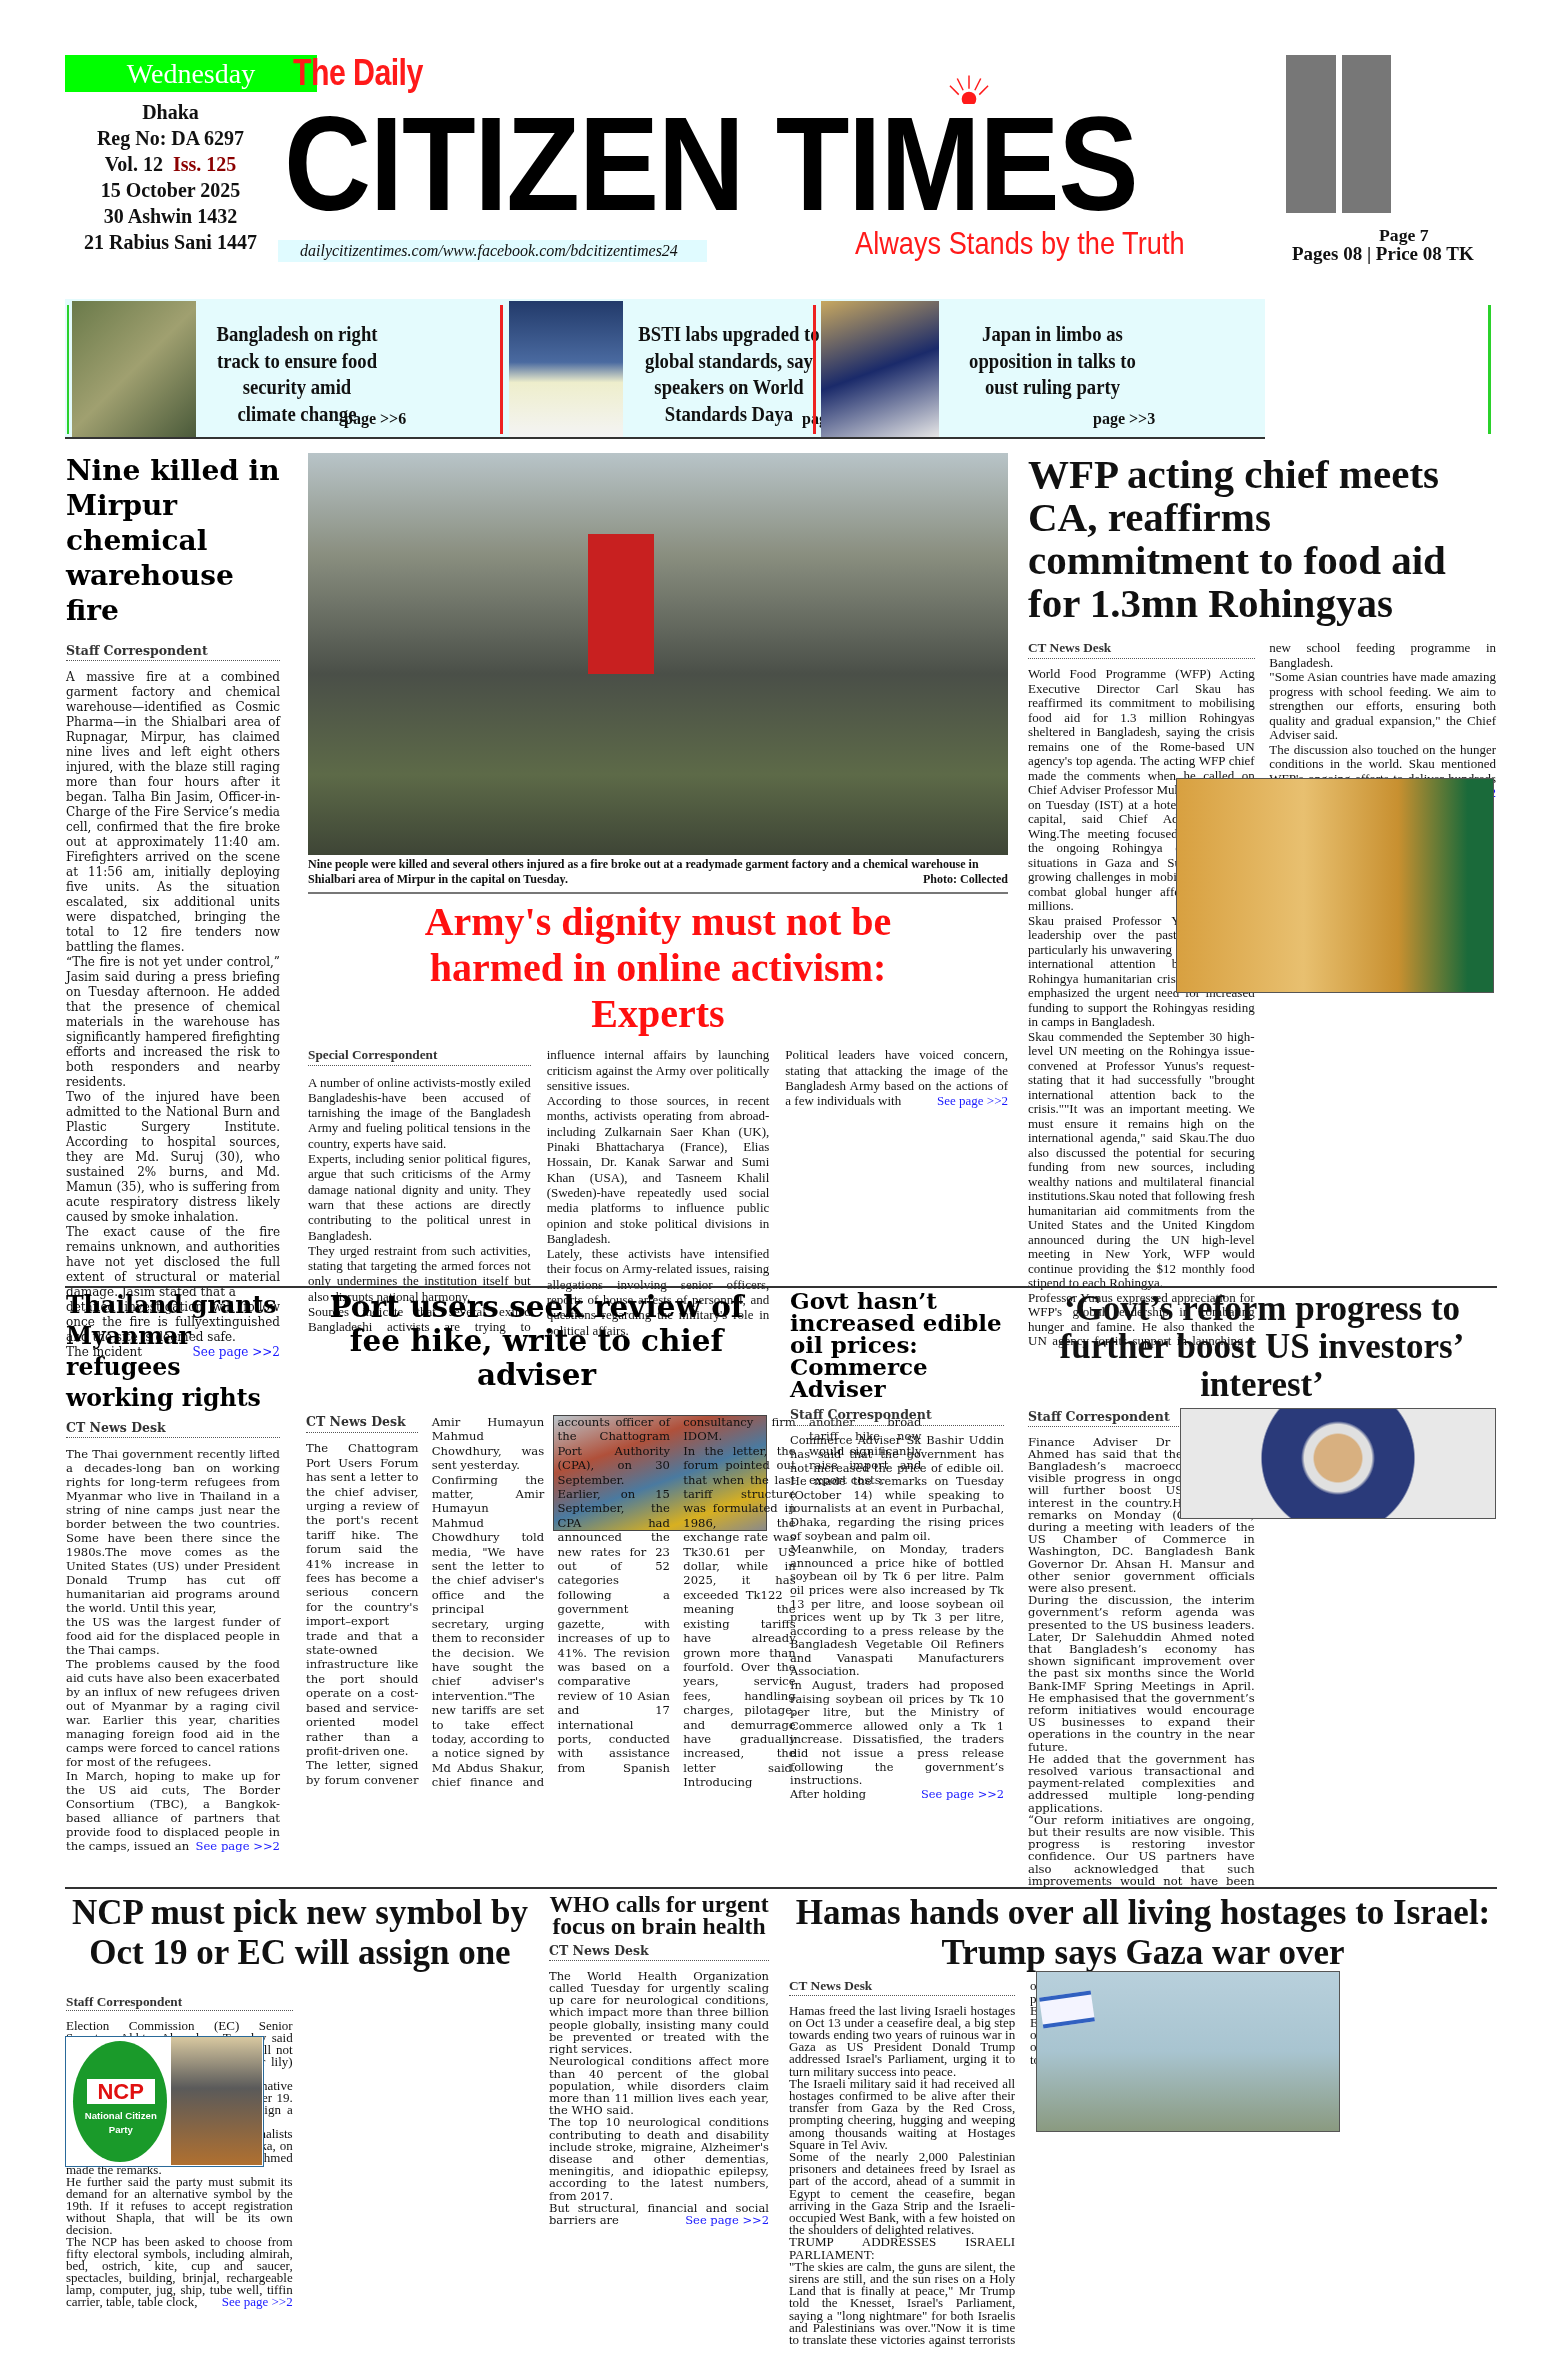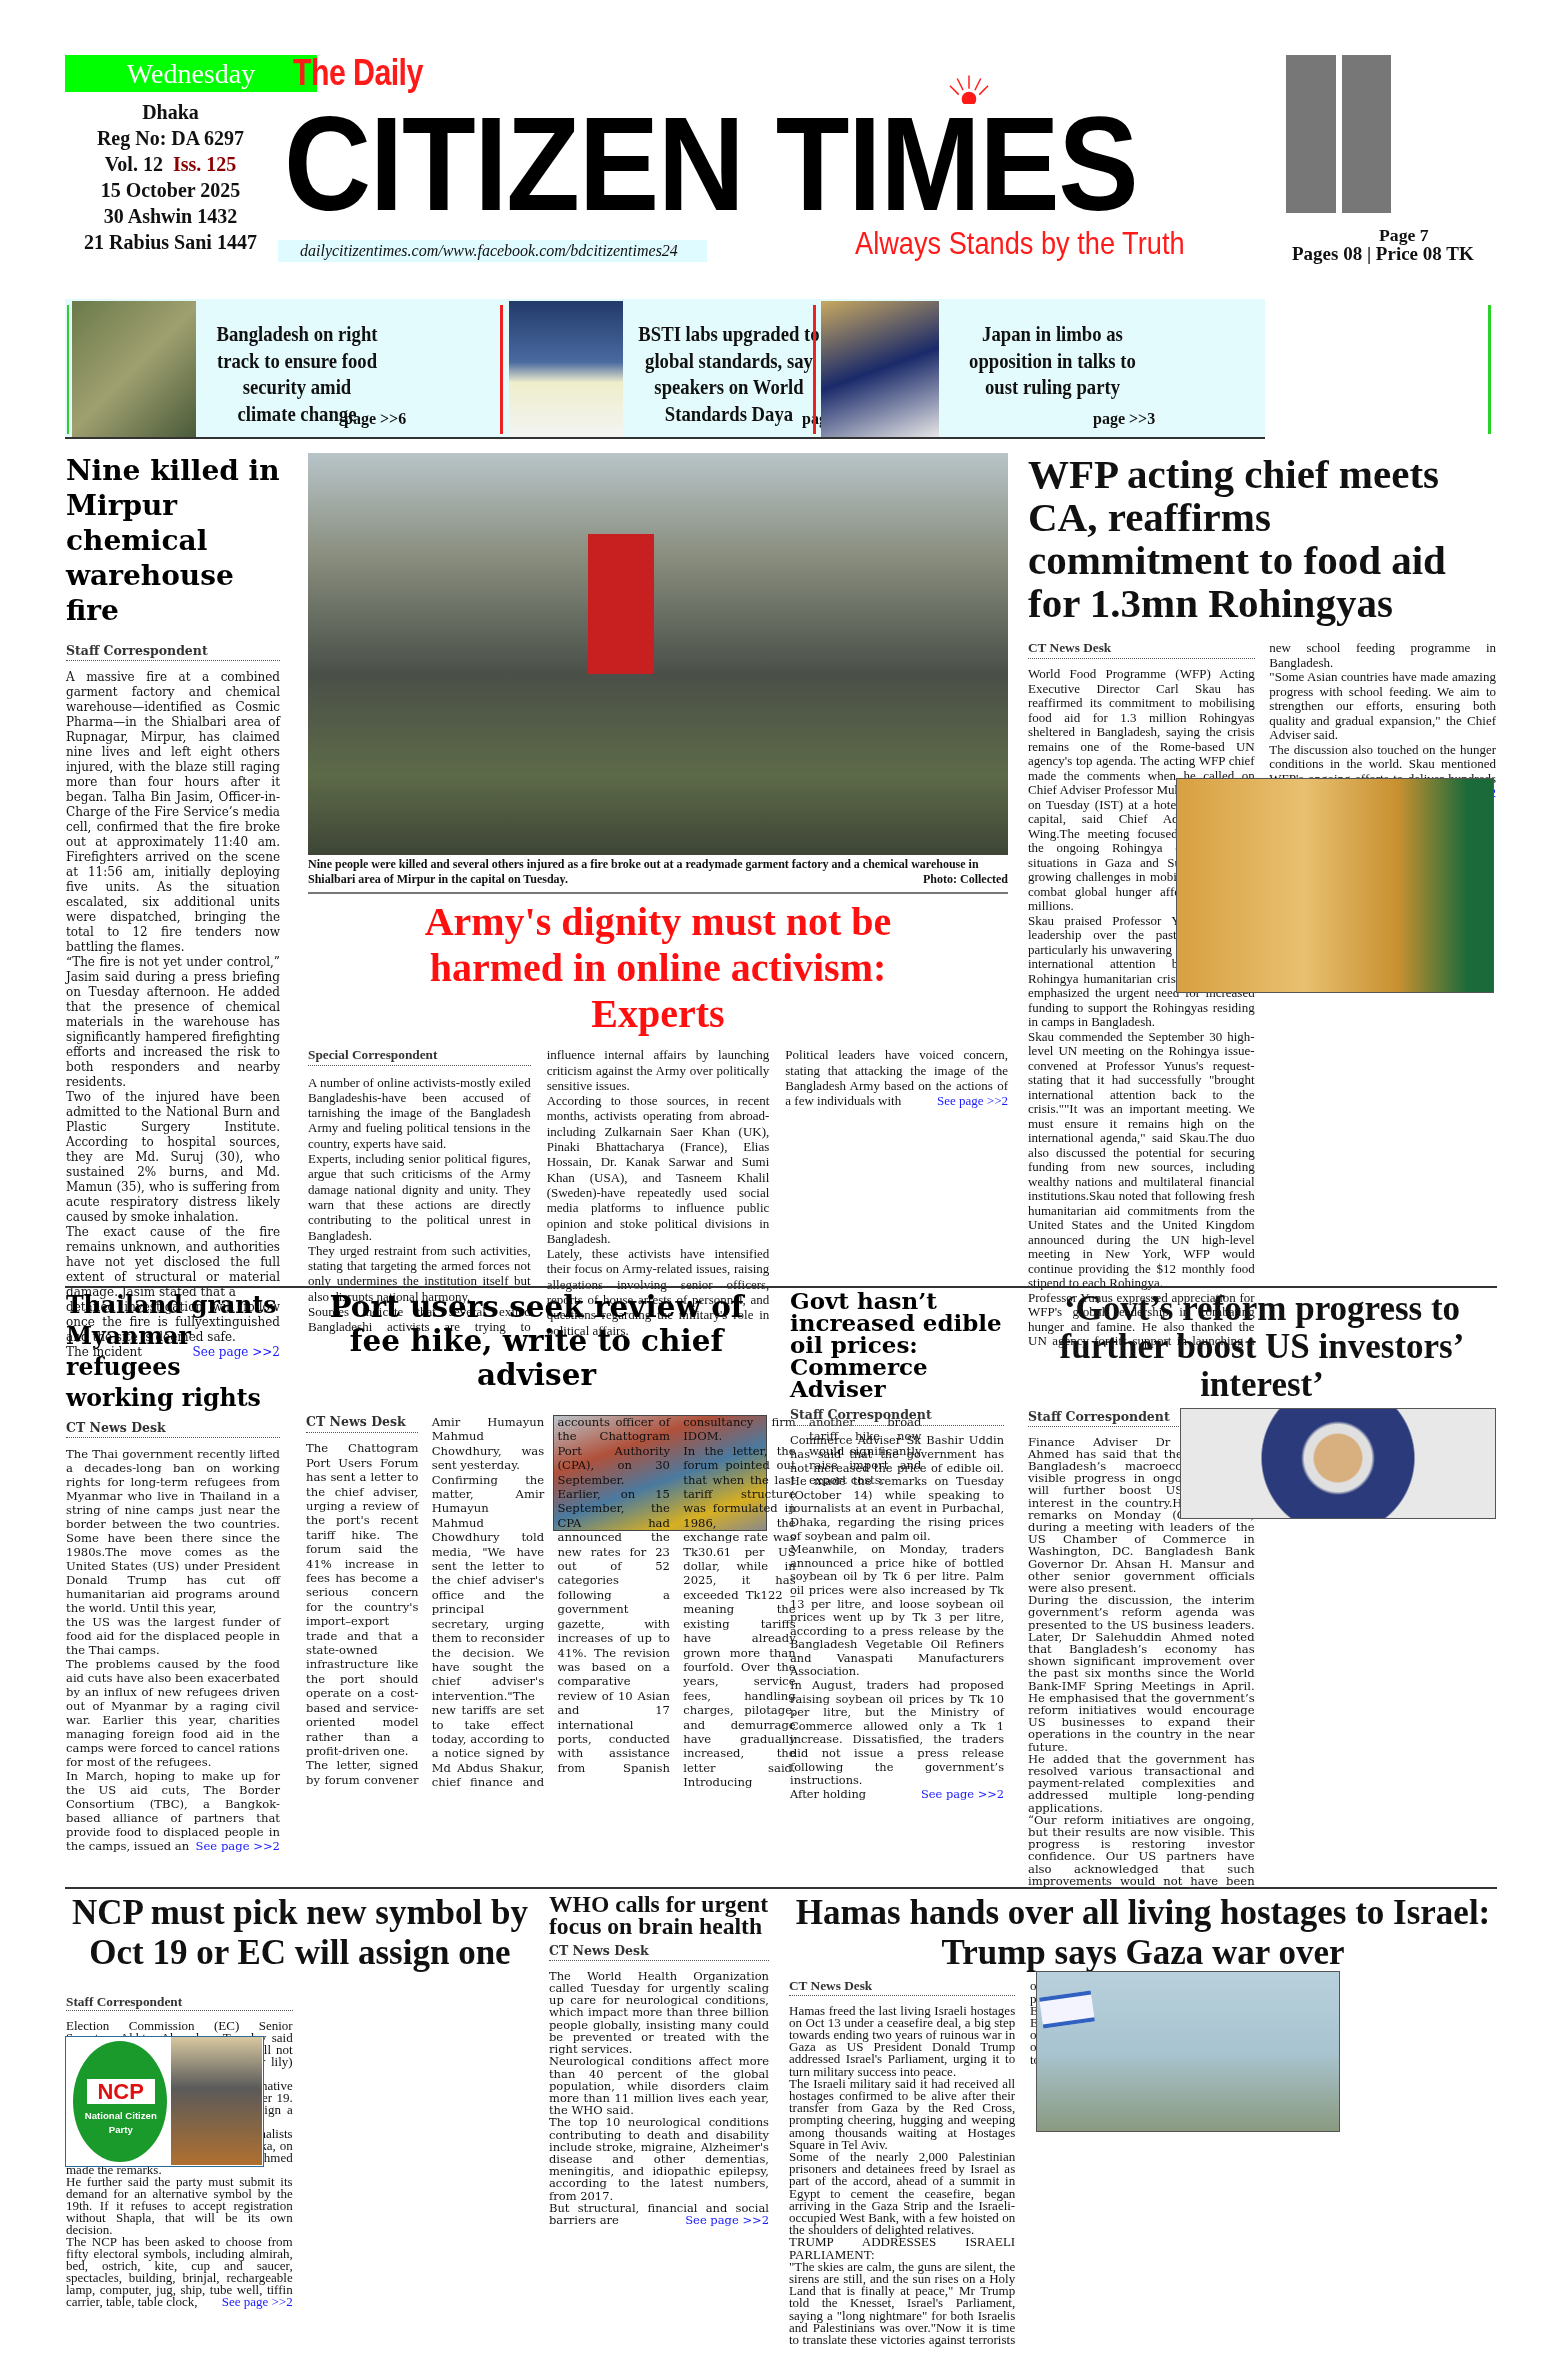--- a/index.html
+++ b/index.html
@@ -196,21 +196,21 @@
 </div>
 <div class="abs" style="left:65px;top:2036px;width:199px;height:131px;background:#fff;border:1.5px solid #2a6a9a;">
   <div style="position:absolute;left:7.4px;top:4.4px;width:94px;height:121px;border-radius:50%;background:#1a9a2a;">
     <div style="position:absolute;left:13.3px;top:38px;width:68px;height:25px;background:#fff;color:#e01010;font-family:'Liberation Sans',sans-serif;font-weight:bold;font-size:22px;text-align:center;line-height:25px;">NCP</div>
     <div style="position:absolute;left:5.9px;top:68px;width:83px;color:#fff;font-family:'Liberation Sans',sans-serif;font-weight:bold;font-size:9.6px;text-align:center;line-height:13.3px;">National Citizen Party</div>
   </div>
   <div class="photo" style="position:absolute;left:105px;top:0;width:91px;height:128px;background:linear-gradient(180deg,#d8c8a0,#5a5a5a 40%,#b07030);"></div>
 </div>
 
 <div class="abs" style="left:549px;top:1893px;width:220px;">
-  <div class="cond" style="font-size:23.6px;line-height:22px;margin-bottom:5.9px;">WHO calls for urgent focus on brain health</div>
+  <div class="cond" style="font-size:23.6px;line-height:22px;text-align:center;margin-bottom:5.9px;">WHO calls for urgent focus on brain health</div>
   <div class="byline">CT News Desk</div>
   <div class="body" style="font-size:11.5px;line-height:12.2px;">
     <p>The World Health Organization called Tuesday for urgently scaling up care for neurological conditions, which impact more than three billion people globally, insisting many could be prevented or treated with the right services.</p>
     <p>Neurological conditions affect more than 40 percent of the global population, while disorders claim more than 11 million lives each year, the WHO said.</p>
     <p>The top 10 neurological conditions contributing to death and disability include stroke, migraine, Alzheimer's disease and other dementias, meningitis, and idiopathic epilepsy, according to the latest numbers, from 2017.</p>
     <p><span>But structural, financial and social barriers are</span> <span class="see">See page &gt;&gt;2</span></p>
   </div>
 </div>
 
 <div class="abs" style="left:789px;top:1893px;width:708px;">

